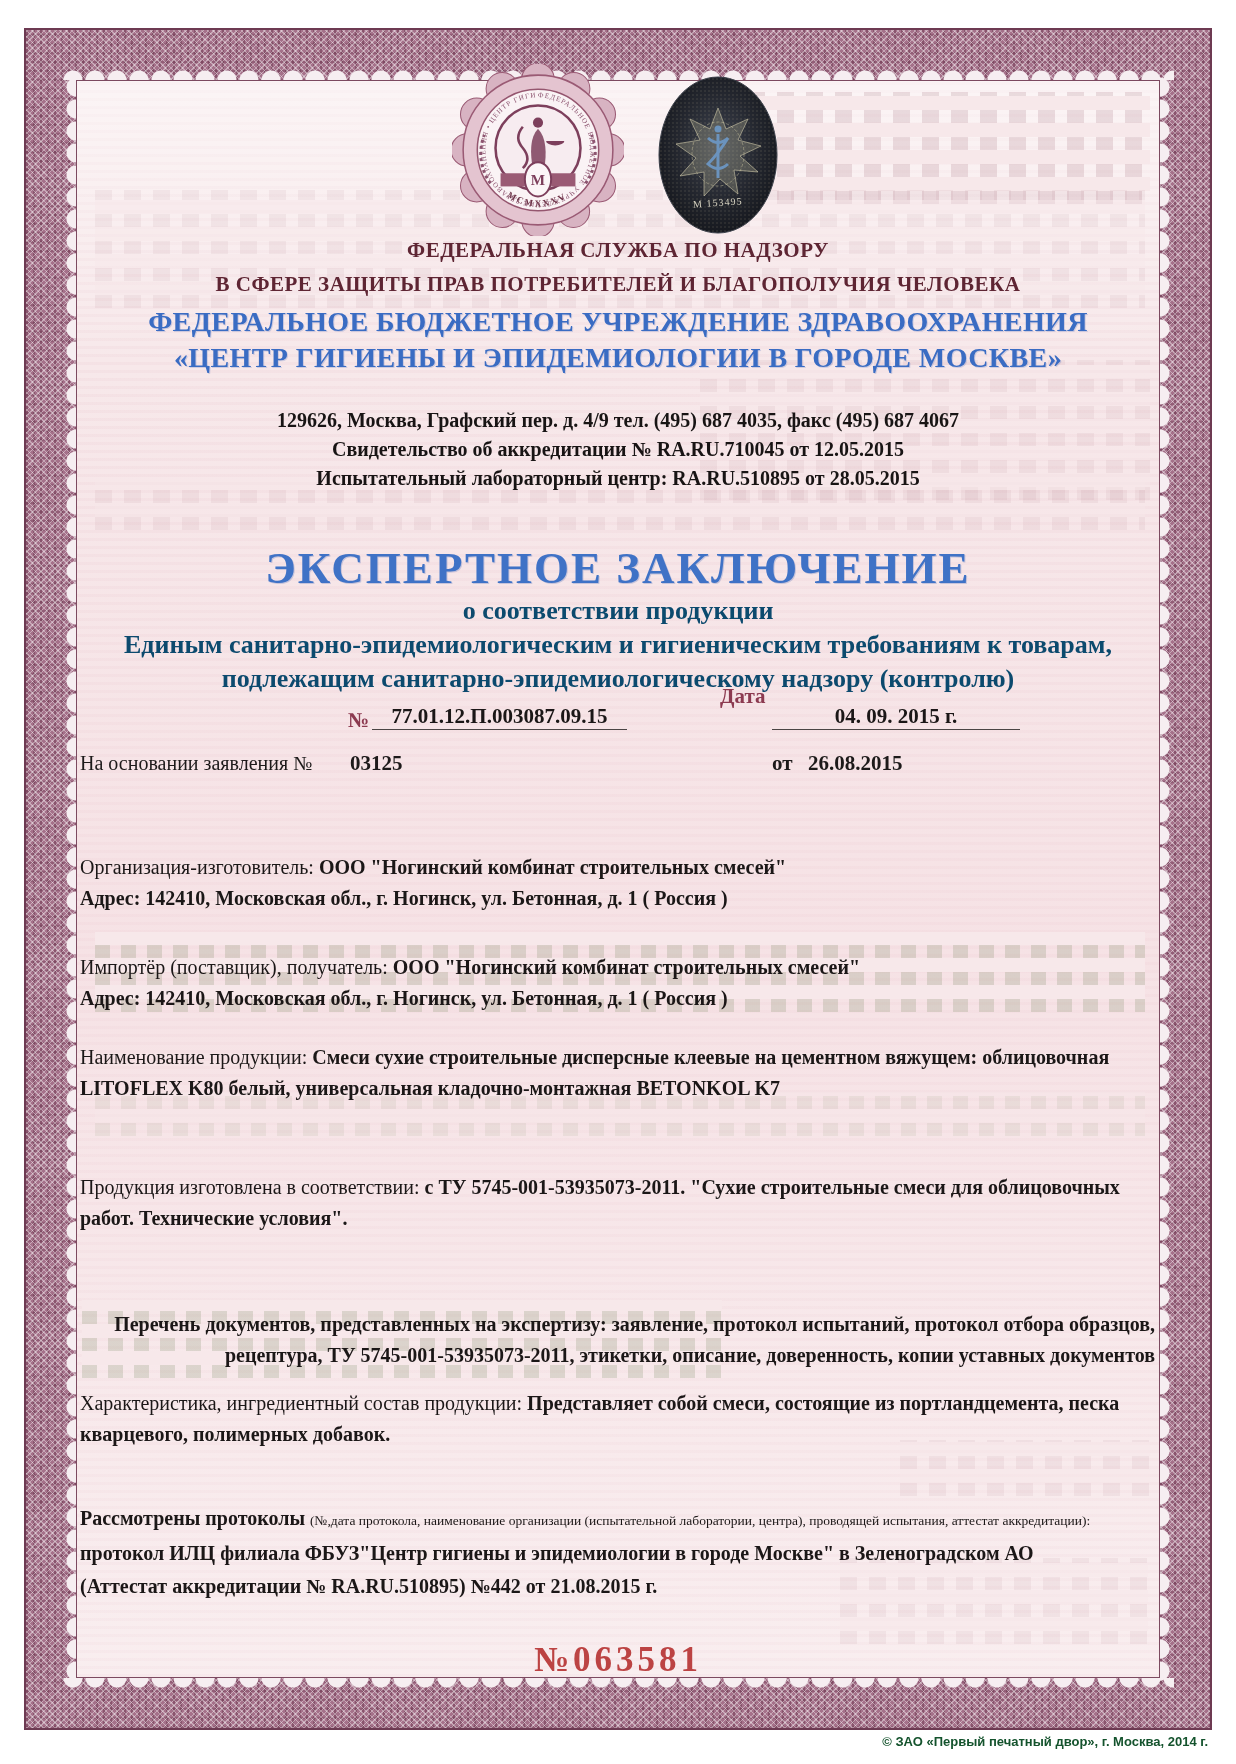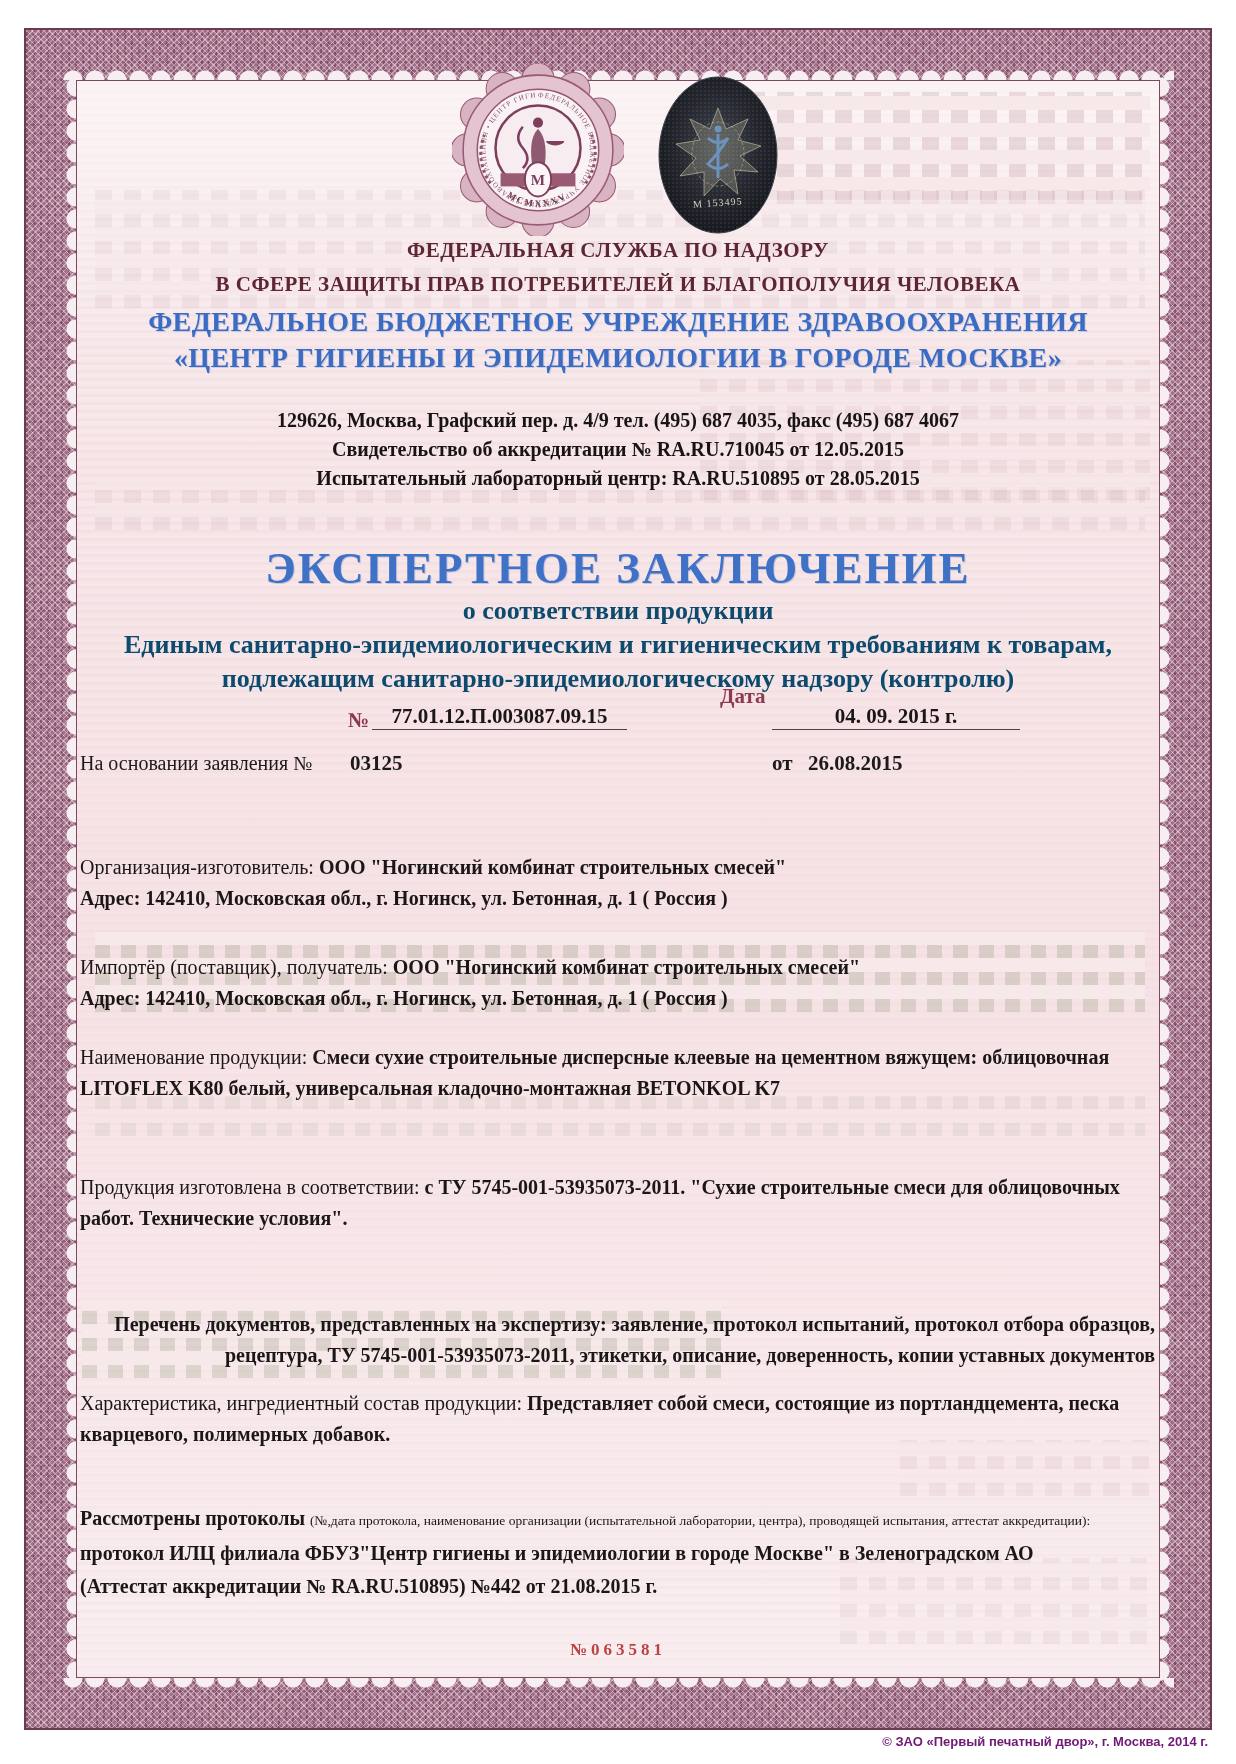--- a/index.html
+++ b/index.html
@@ -54,23 +54,23 @@
   .addr{font-weight:bold;color:#181414;font-size:20px;line-height:29px;}
   .doc-title{font-weight:bold;color:#3f72c6;font-size:45px;letter-spacing:2px;
              text-shadow:1px 1px 0 rgba(90,120,190,.3);}
   .sub{font-weight:bold;color:#0c4a6e;font-size:26px;}
   .lbl-red{color:#8c3a50;font-weight:bold;font-size:21px;}
   .val-line{font-weight:bold;font-size:21px;color:#1b1717;text-align:center;
             border-bottom:1.5px solid #4a4444;display:inline-block;}
   .para{font-size:20px;line-height:31px;color:#1b1717;width:1075px;left:80px;}
   .para b{font-weight:bold;}
   .small-note{font-size:13.5px;font-weight:normal;}
-  .serial{font-size:17px;color:#bc4343;letter-spacing:4px;font-weight:bold;}
+  .serial{font-size:35px;color:#bc4343;letter-spacing:4px;font-weight:bold;}
   .copyright{font-family:"Liberation Sans","DejaVu Sans",sans-serif;
-             font-size:13px;font-weight:bold;color:#701a75;}
+             font-size:13px;font-weight:bold;color:#14532d;}
 </style>
 </head>
 <body>
 
 <div class="page">
 
   <div class="border-frame"></div>
   <div class="paper"></div>
   <div class="sc sc-top"></div>
   <div class="sc sc-bottom"></div>

